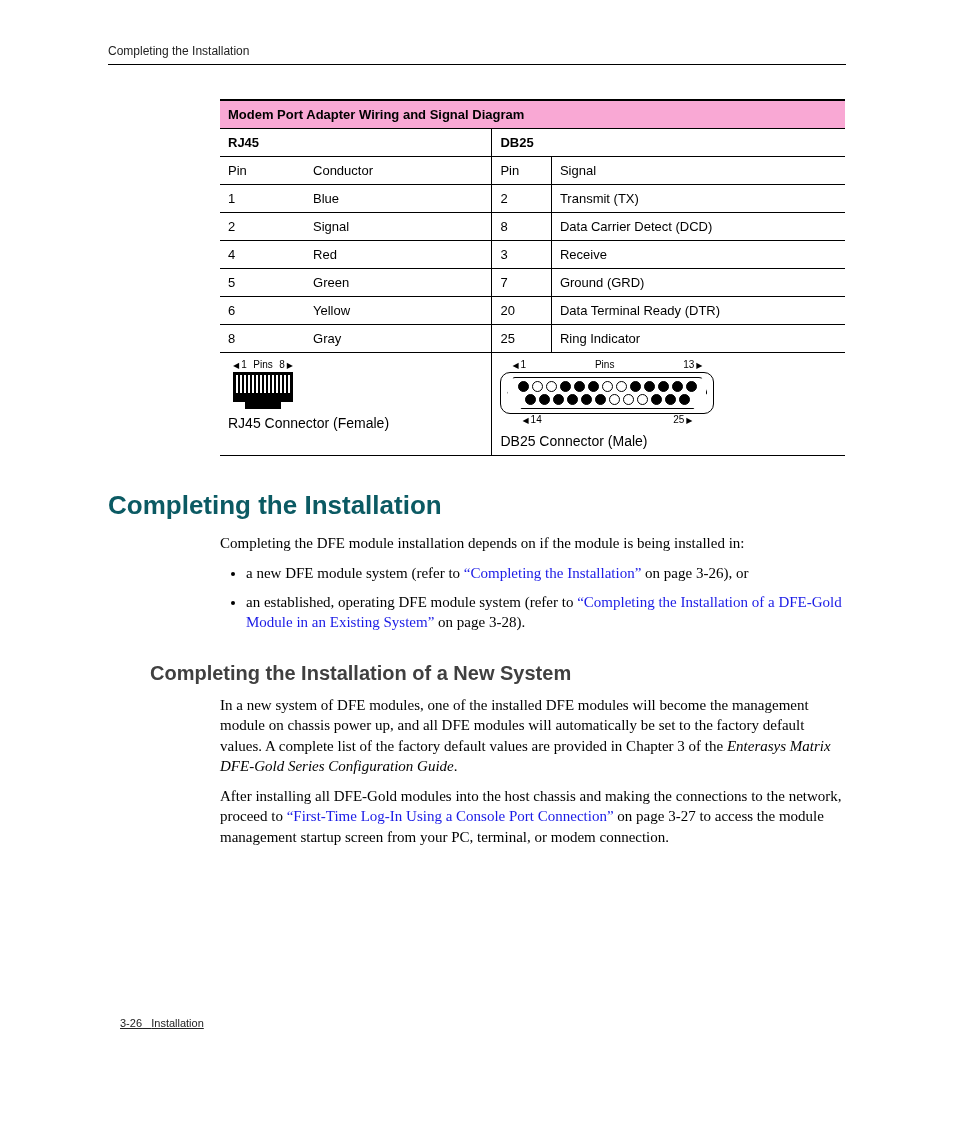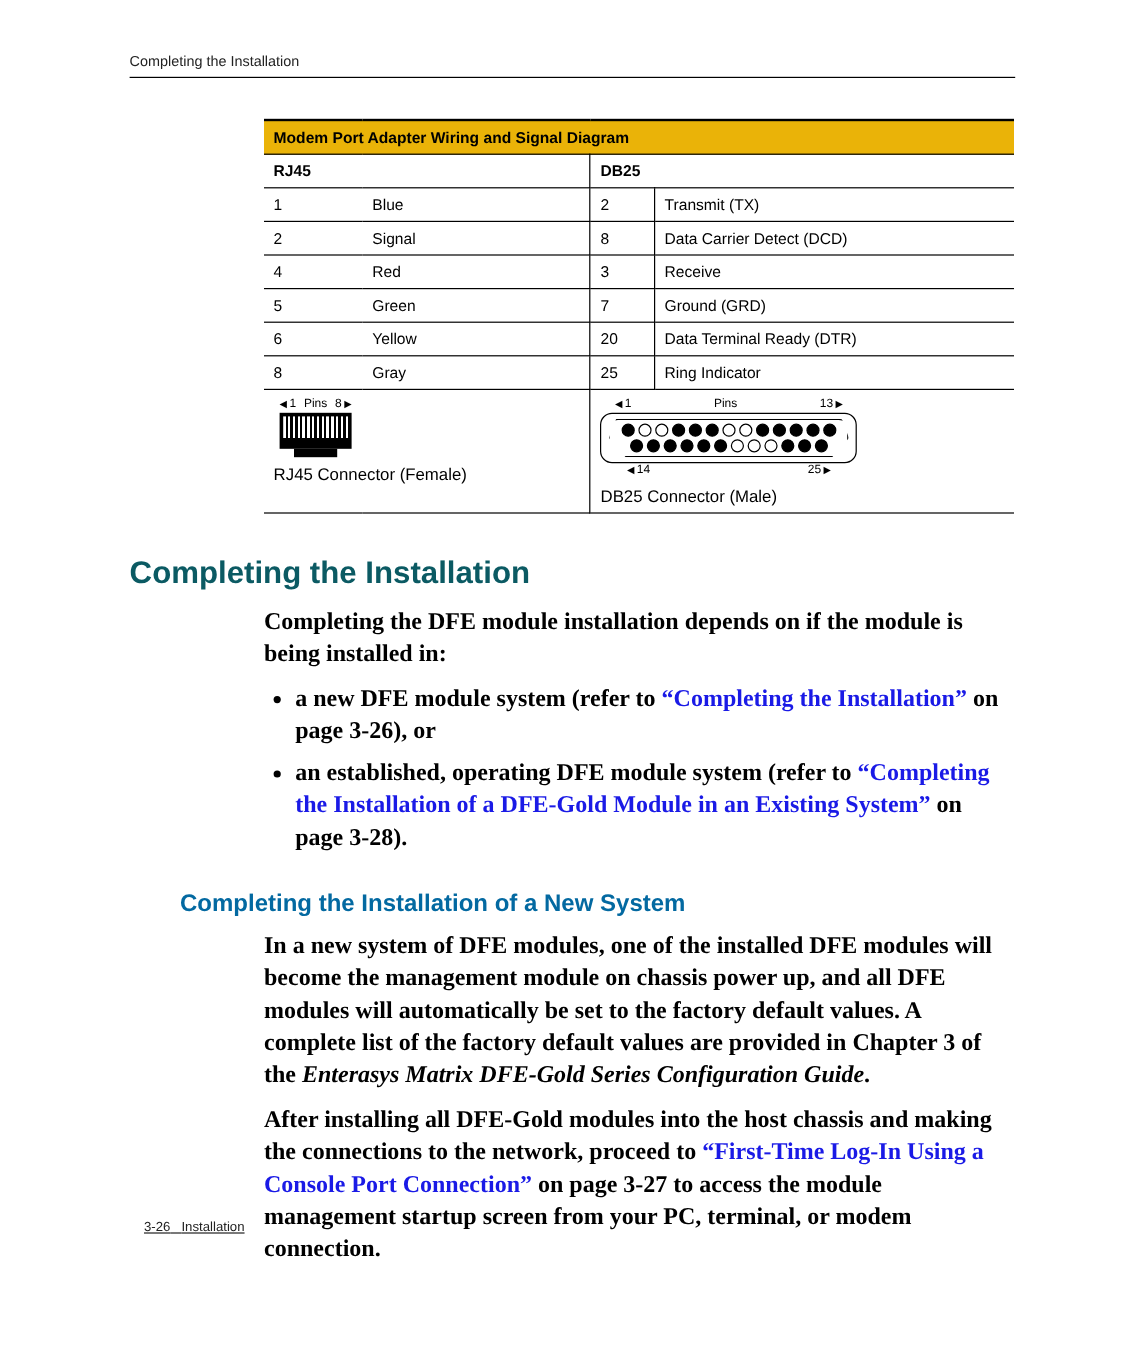--- a/index.html
+++ b/index.html
@@ -36,21 +36,21 @@
   }
   table.wiring th, table.wiring td {
     text-align: left;
     padding: 6px 8px;
     border-bottom: 1px solid #000;
   }
   table.wiring th {
     font-weight: bold;
   }
   .title-row th {
-    background: #eab308;
+    background: #f9a8d4;
   }
   .sub-rj45 {
     border-right: 1px solid #000;
   }
   .sub-db25-left {
     border-right: 1px solid #000;
   }
   .diag-row td {
     border-bottom: 2px solid #000;
     font-size: 10px;
@@ -65,29 +65,28 @@
     font-family: Arial, Helvetica, sans-serif;
     font-size: 26px;
     font-weight: bold;
     color: #0b5a63;
     margin: 34px 0 12px 0;
   }
   h2.subsection {
     font-family: Arial, Helvetica, sans-serif;
     font-size: 20px;
     font-weight: bold;
-    color: #0369a1;
+    color: #404040;
     margin: 30px 0 10px 42px;
   }
   .body-text {
     font-family: "Palatino Linotype", "Book Antiqua", "Times New Roman", serif;
-    font-size: 20px;
+    font-size: 15px;
     line-height: 1.35;
     color: #000;
-    font-weight: bold;
   }
   .body-text p {
     margin: 10px 0;
   }
   ul.bullets {
     margin: 8px 0 0 0;
     padding-left: 26px;
   }
   ul.bullets li {
     margin-bottom: 8px;
@@ -167,20 +166,26 @@
 
   <div class="content-indent">
     <table class="wiring">
       <tbody>
           <tr class="title-row">
         <th colspan="4">Modem Port Adapter Wiring and Signal Diagram</th>
       </tr>
       <tr>
         <th colspan="2" class="sub-rj45">RJ45</th>
         <th colspan="2">DB25</th>
+      </tr>
+      <tr>
+        <td>Pin</td>
+        <td class="sub-rj45">Conductor</td>
+        <td class="sub-db25-left">Pin</td>
+        <td>Signal</td>
       </tr>
       <tr>
         <td>1</td>
         <td class="sub-rj45">Blue</td>
         <td class="sub-db25-left">2</td>
         <td>Transmit (TX)</td>
       </tr>
       <tr>
         <td>2</td>
         <td class="sub-rj45">Signal</td>

